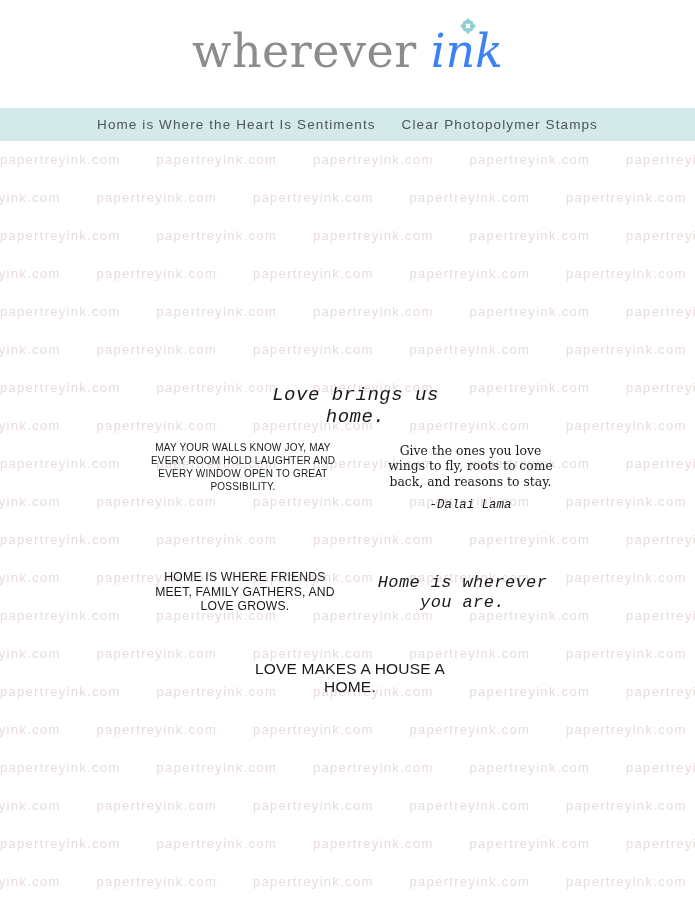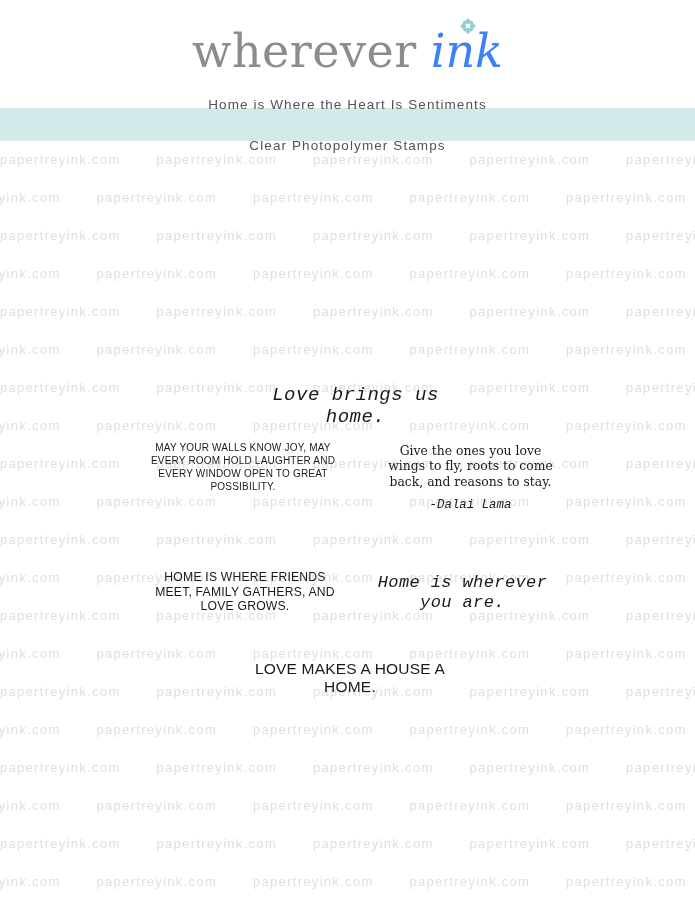--- a/index.html
+++ b/index.html
@@ -53,21 +53,20 @@
   }
 
   
   .title-bar {
     background: #d4eaea;
     height: 33px;
     display: flex;
     align-items: center;
     justify-content: center;
     gap: 26px;
-    flex-direction: column;
   }
   .title-bar span {
     font-family: "Liberation Sans", sans-serif;
     font-size: 13.5px;
     letter-spacing: 1.1px;
     color: #4d5456;
     white-space: nowrap;
   }
 
   

